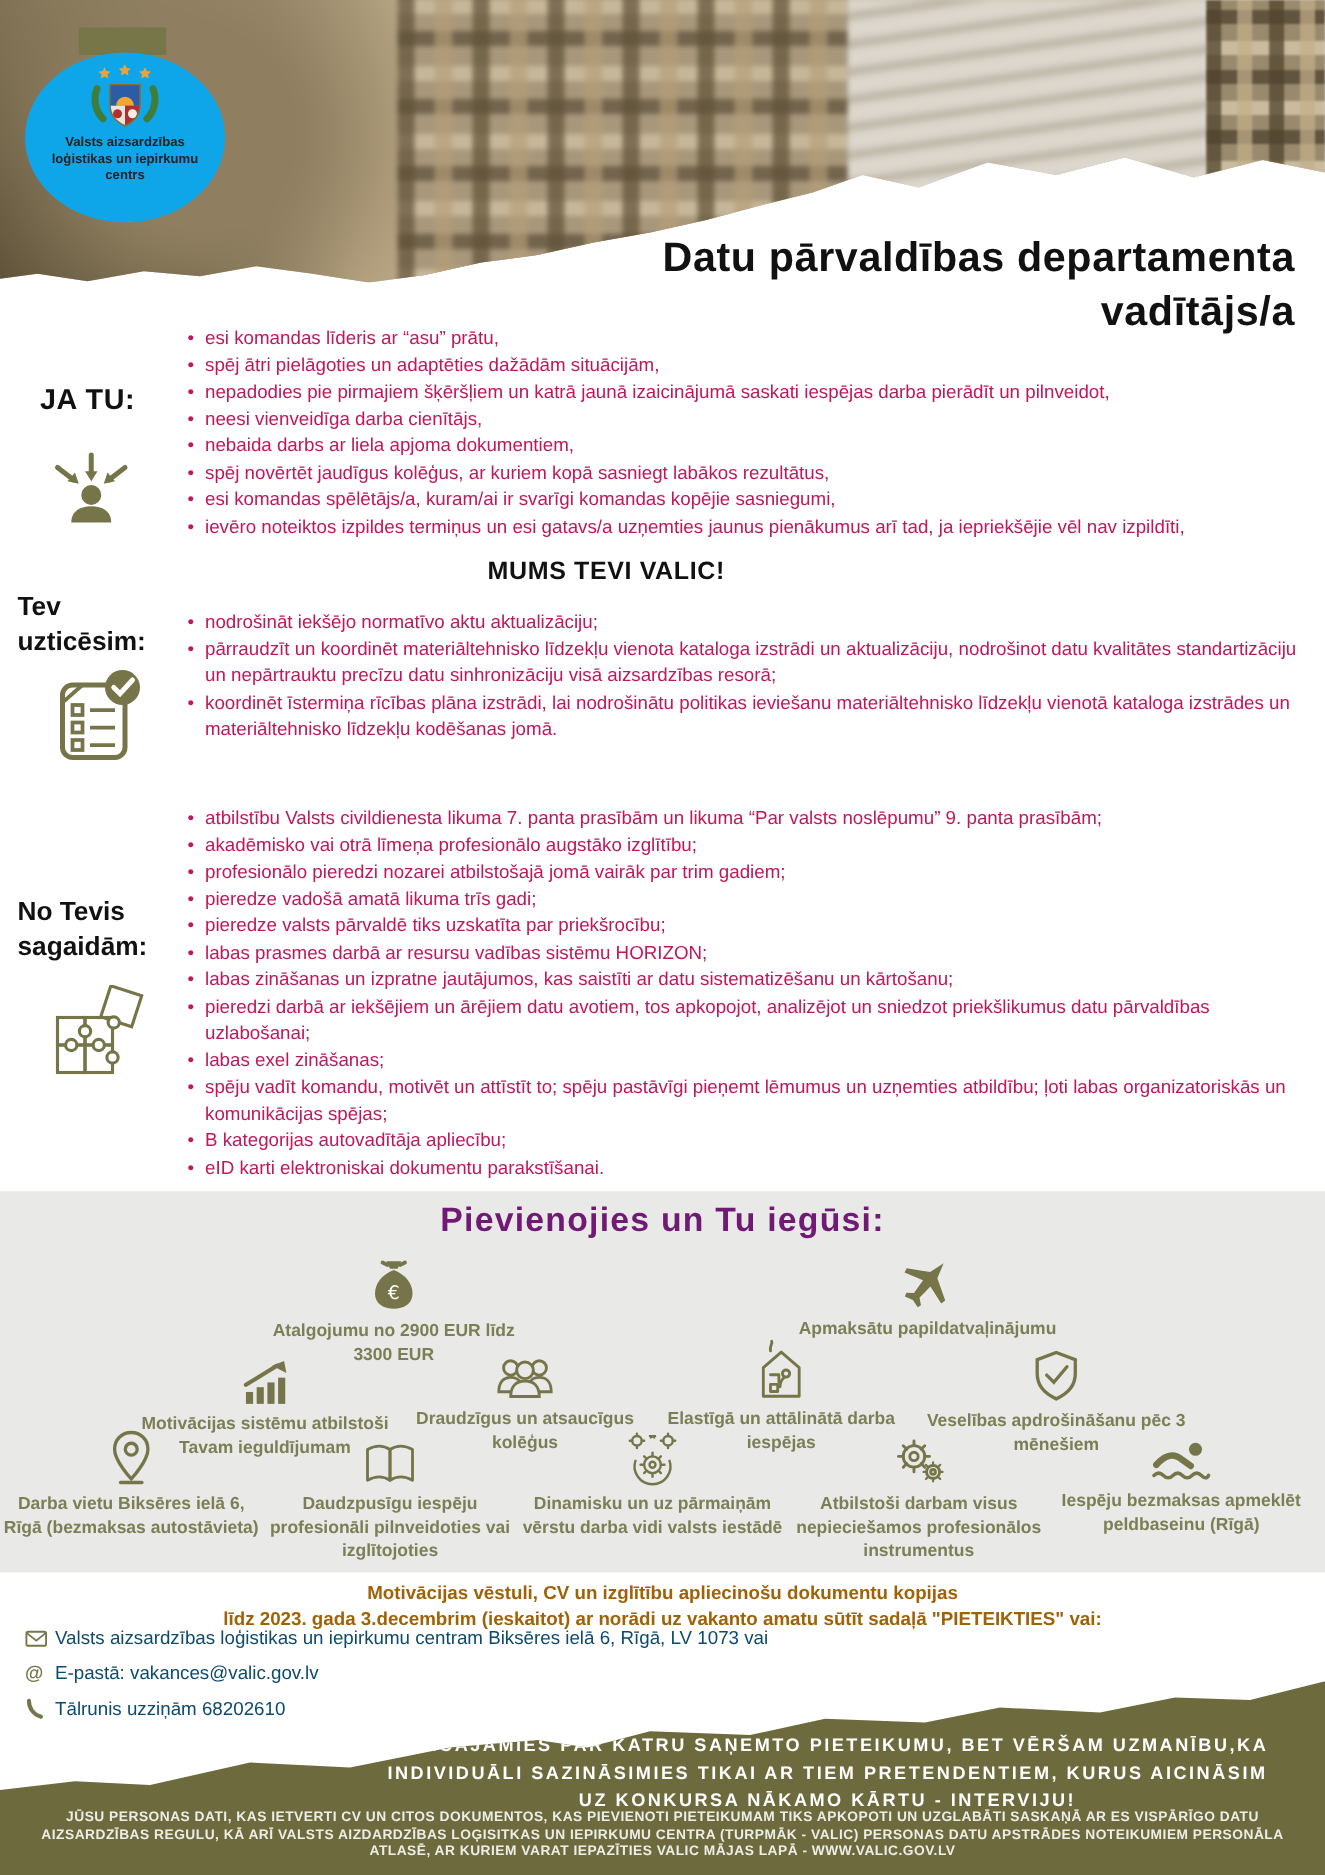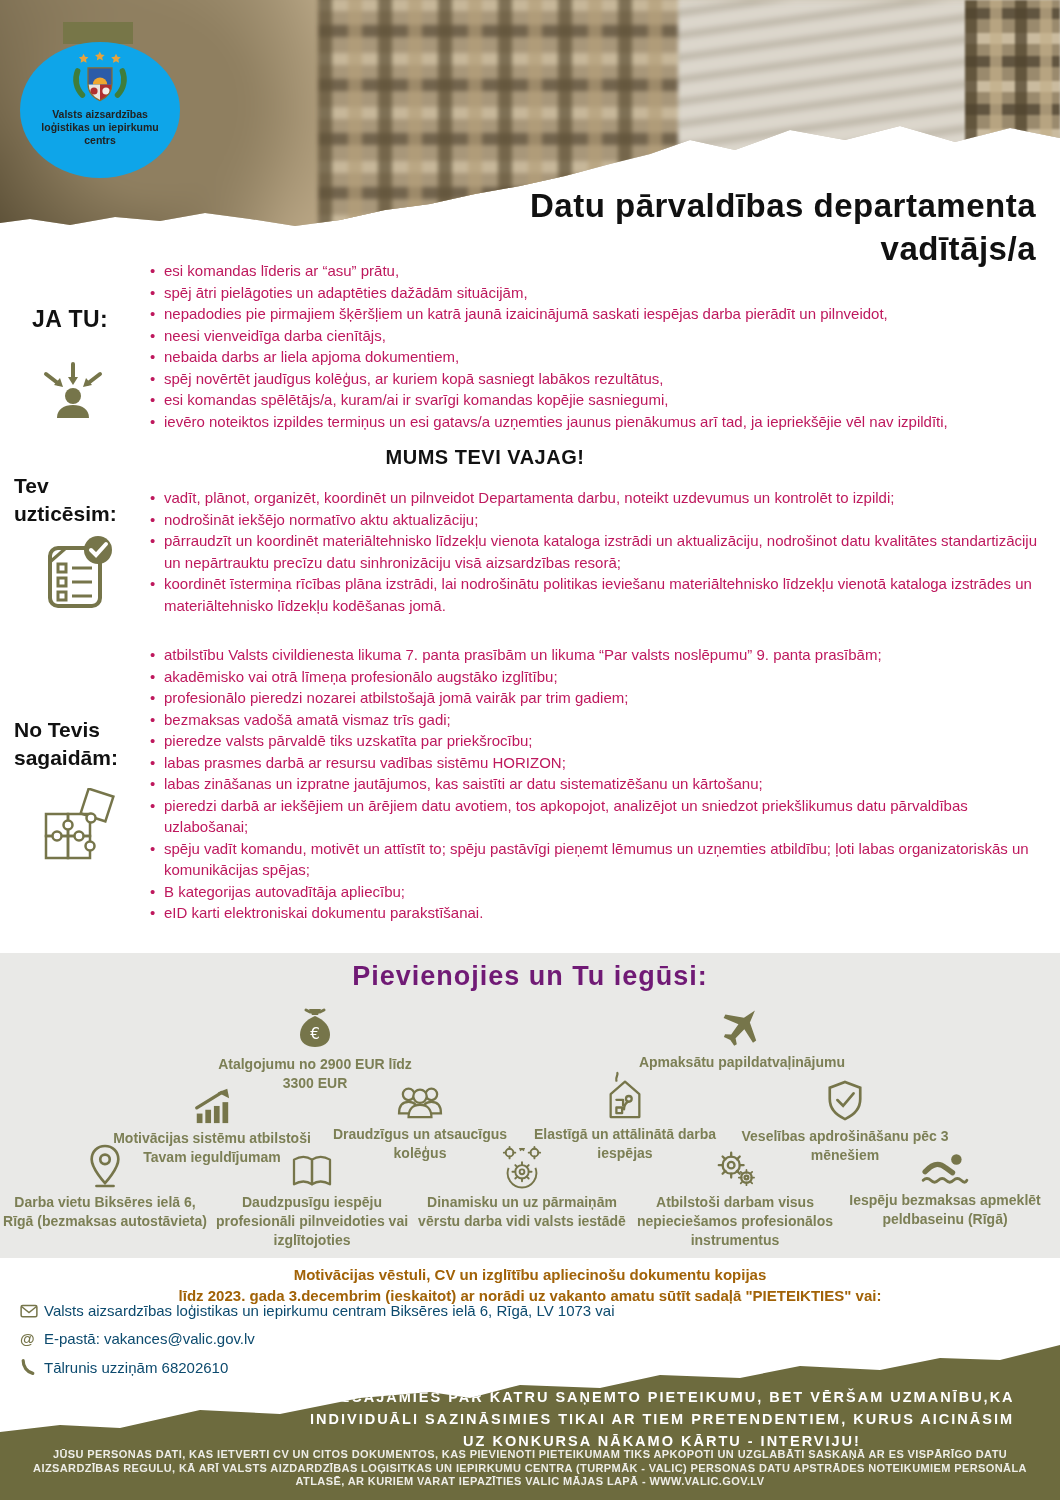--- a/index.html
+++ b/index.html
@@ -149,21 +149,21 @@
     <li>esi komandas līderis ar “asu” prātu,</li>
     <li>spēj ātri pielāgoties un adaptēties dažādām situācijām,</li>
     <li>nepadodies pie pirmajiem šķēršļiem un katrā jaunā izaicinājumā saskati iespējas darba pierādīt un pilnveidot,</li>
     <li>neesi vienveidīga darba cienītājs,</li>
     <li>nebaida darbs ar liela apjoma dokumentiem,</li>
     <li>spēj novērtēt jaudīgus kolēģus, ar kuriem kopā sasniegt labākos rezultātus,</li>
     <li>esi komandas spēlētājs/a, kuram/ai ir svarīgi komandas kopējie sasniegumi,</li>
     <li>ievēro noteiktos izpildes termiņus un esi gatavs/a uzņemties jaunus pienākumus arī tad, ja iepriekšējie vēl nav izpildīti,</li>
   </ul>
 
-  <div class="heading-vajag">MUMS TEVI VAJAG!</div>
+  <div class="heading-vajag">MUMS TEVI VALIC!</div>
 
   <div class="side-label lbl-tev">
     <div>Tev</div>
     <div>uzticēsim:</div>
   </div>
   <span class="side-icon" style="left:40px;top:532px;">
     <svg width="78" height="80" viewBox="0 0 78 80">
       <rect x="10" y="16" width="50" height="58" rx="8" fill="#fff" stroke="#76754a" stroke-width="4"></rect>
       <path d="M10 30 L26 16" stroke="#76754a" stroke-width="3" fill="none"></path>
       <g stroke="#76754a" stroke-width="3" fill="none">
@@ -172,21 +172,20 @@
         <rect x="18" y="60" width="8" height="8"></rect>
         <line x1="32" y1="36" x2="52" y2="36"></line>
         <line x1="32" y1="50" x2="52" y2="50"></line>
         <line x1="32" y1="64" x2="52" y2="64"></line>
       </g>
       <circle cx="58" cy="18" r="14" fill="#76754a"></circle>
       <path d="M51 18 l5 5 l10 -11" stroke="#fff" stroke-width="4" fill="none" stroke-linecap="round"></path>
     </svg>
   </span>
   <ul class="bullets list-tev">
-    <li>vadīt, plānot, organizēt, koordinēt un pilnveidot Departamenta darbu, noteikt uzdevumus un kontrolēt to izpildi;</li>
     <li>nodrošināt iekšējo normatīvo aktu aktualizāciju;</li>
     <li>pārraudzīt un koordinēt materiāltehnisko līdzekļu vienota kataloga izstrādi un aktualizāciju, nodrošinot datu kvalitātes standartizāciju un nepārtrauktu precīzu datu sinhronizāciju visā aizsardzības resorā;</li>
     <li>koordinēt īstermiņa rīcības plāna izstrādi, lai nodrošinātu politikas ieviešanu materiāltehnisko līdzekļu vienotā kataloga izstrādes un materiāltehnisko līdzekļu kodēšanas jomā.</li>
   </ul>
 
   <div class="side-label lbl-notevis">
     <div>No Tevis</div>
     <div>sagaidām:</div>
   </div>
   <span class="side-icon" style="left:34px;top:788px;">
@@ -202,25 +201,26 @@
         <circle cx="23" cy="48" r="4.5" fill="#fff"></circle>
         <circle cx="56" cy="58" r="4.5" fill="#fff"></circle>
         <circle cx="57" cy="30" r="4.5" fill="#fff"></circle>
       </g>
     </svg>
   </span>
   <ul class="bullets list-notevis">
     <li>atbilstību Valsts civildienesta likuma 7. panta prasībām un likuma “Par valsts noslēpumu” 9. panta prasībām;</li>
     <li>akadēmisko vai otrā līmeņa profesionālo augstāko izglītību;</li>
     <li>profesionālo pieredzi nozarei atbilstošajā jomā vairāk par trim gadiem;</li>
-    <li>bezmaksas vadošā amatā vismaz trīs gadi;</li>
+    <li>pieredze vadošā amatā likuma trīs gadi;</li>
     <li>pieredze valsts pārvaldē tiks uzskatīta par priekšrocību;</li>
     <li>labas prasmes darbā ar resursu vadības sistēmu HORIZON;</li>
     <li>labas zināšanas un izpratne jautājumos, kas saistīti ar datu sistematizēšanu un kārtošanu;</li>
     <li>pieredzi darbā ar iekšējiem un ārējiem datu avotiem, tos apkopojot, analizējot un sniedzot priekšlikumus datu pārvaldības uzlabošanai;</li>
+    <li>labas exel zināšanas;</li>
     <li>spēju vadīt komandu, motivēt un attīstīt to; spēju pastāvīgi pieņemt lēmumus un uzņemties atbildību; ļoti labas organizatoriskās un komunikācijas spējas;</li>
     <li>B kategorijas autovadītāja apliecību;</li>
     <li>eID karti elektroniskai dokumentu parakstīšanai.</li>
   </ul>
 
   <div class="benefits">
     <div class="benefits-heading">Pievienojies un Tu iegūsi:</div>
 
     <div class="benefit" style="left:212px;top:52px;width:206px;">
       <span>

